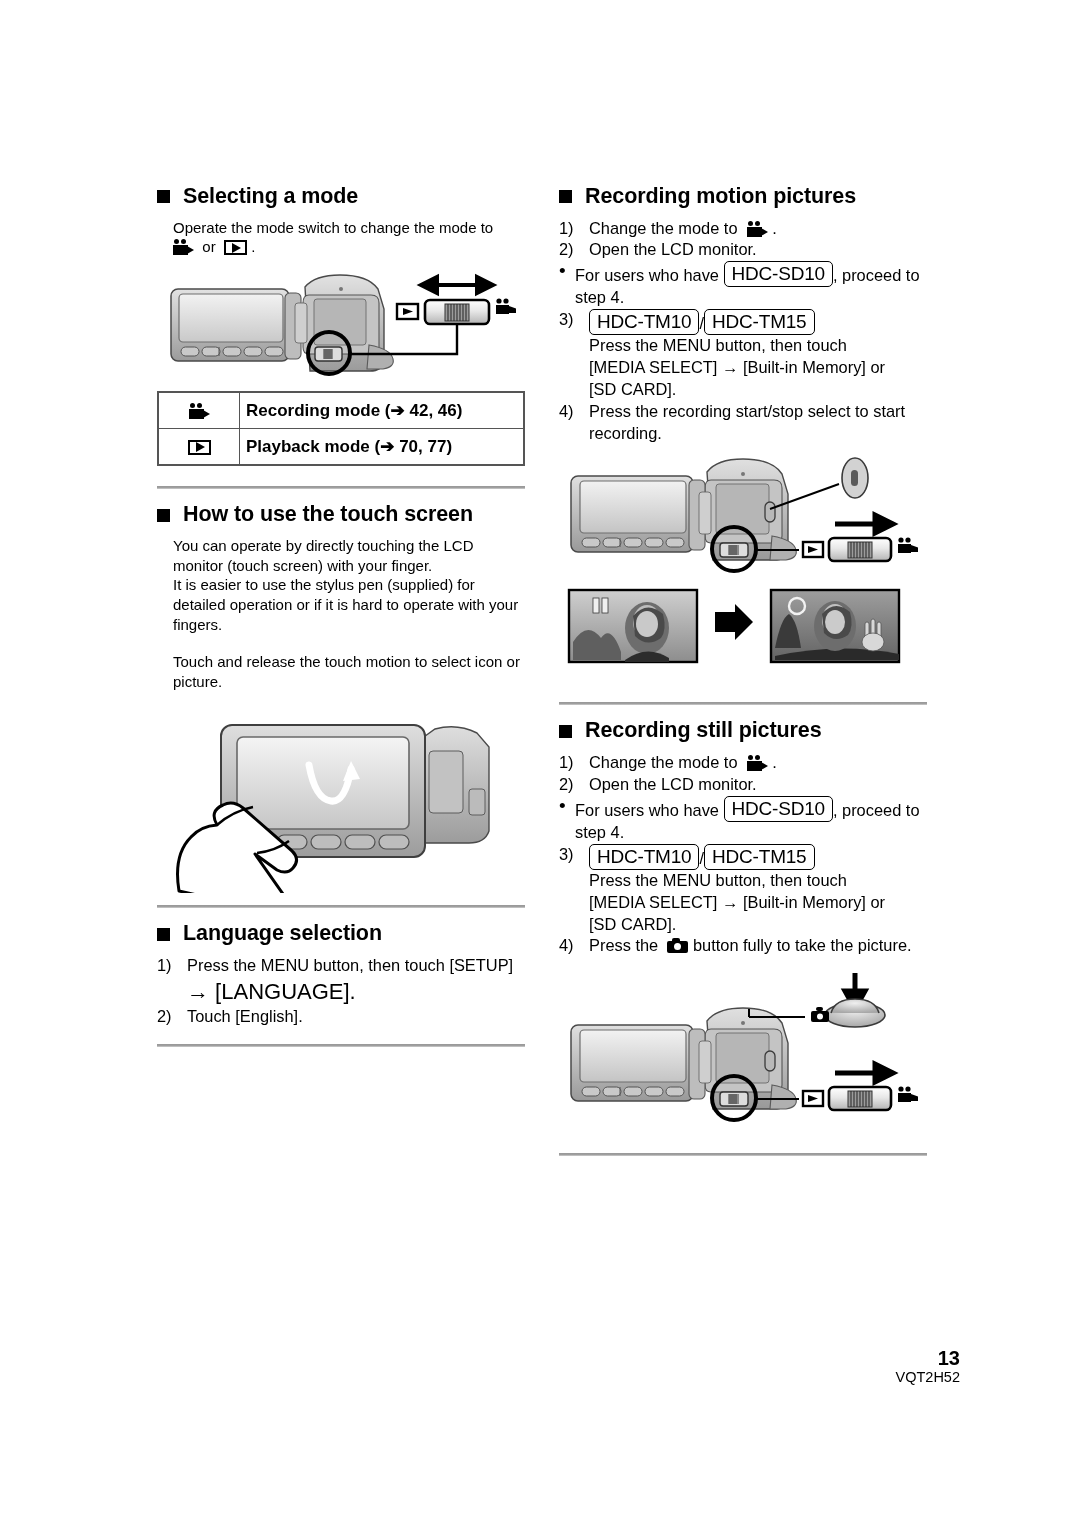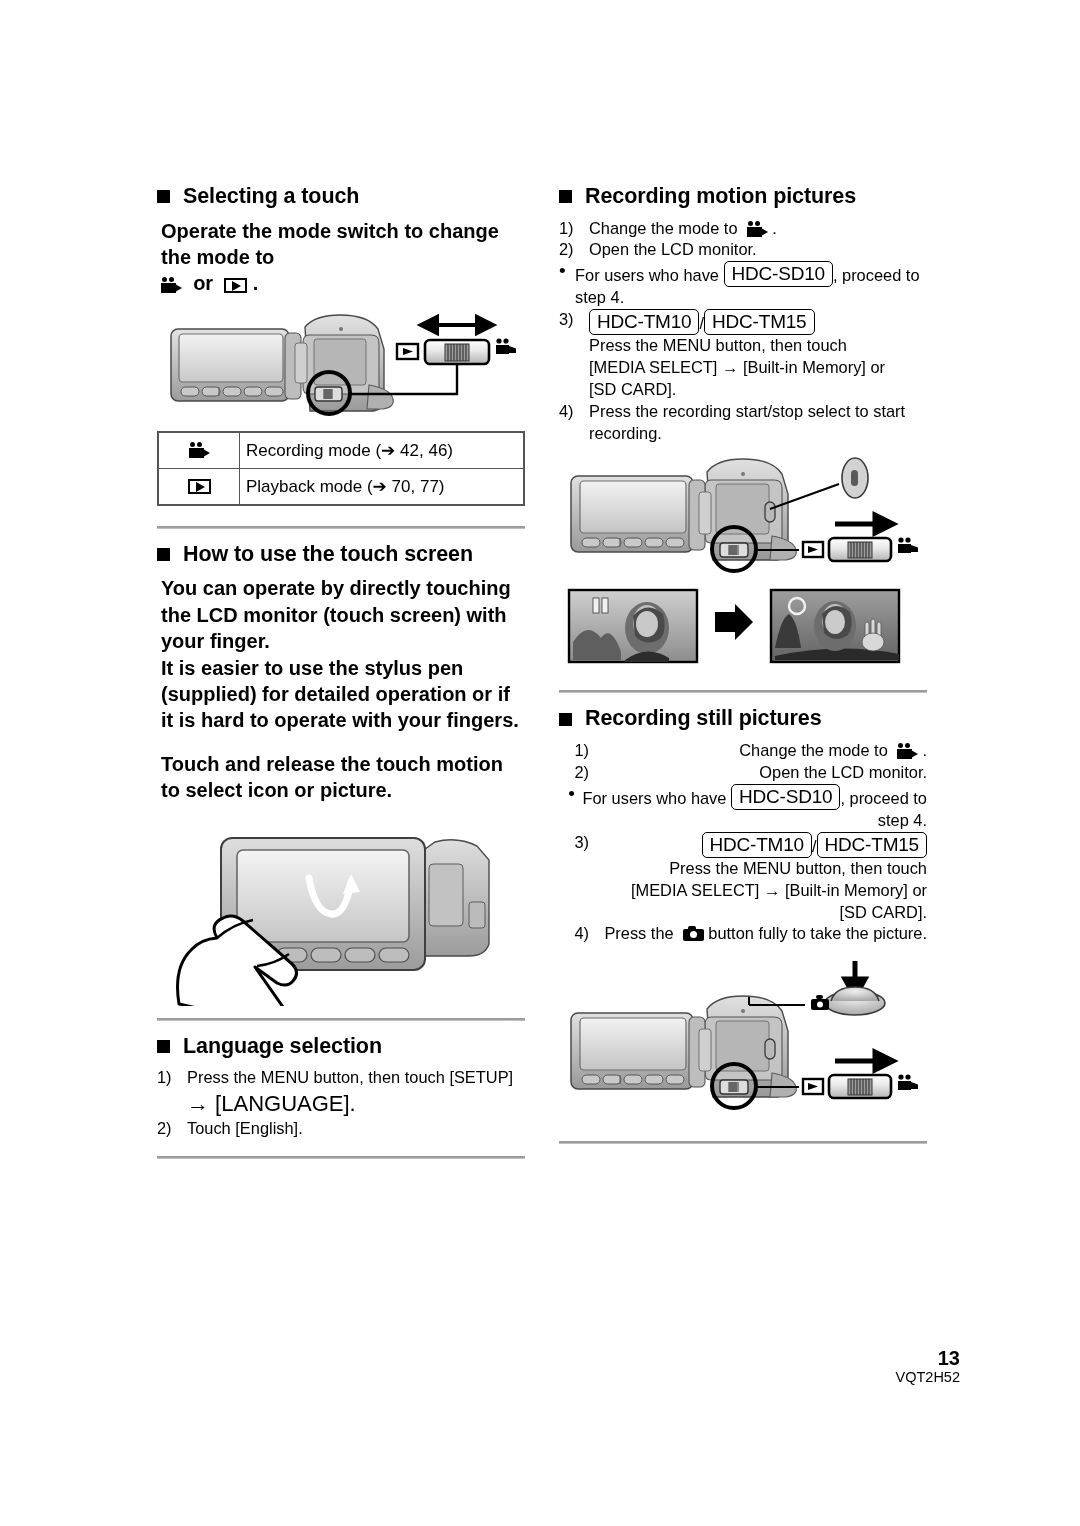--- a/index.html
+++ b/index.html
@@ -49,24 +49,23 @@
     width: 13px; height: 13px;
     background: #000;
     display: inline-block;
     margin-right: 13px;
     flex: none;
   }
   .heading span.htext { white-space: nowrap; }
 
   
   .para {
-    font-size: 20px;
+    font-size: 15px;
     line-height: 1.32;
-    margin: 0 0 0 4px;
-    font-weight: bold;
+    margin: 0 0 0 16px;
   }
   .para.gap { margin-top: 17px; }
 
   .steps { margin: 0; }
   .step {
     display: flex;
     font-size: 16.4px;
     line-height: 1.33;
     align-items: flex-start;
   }
@@ -182,21 +181,21 @@
   .mode-table {
     border: 2px solid #555;
     border-collapse: collapse;
     width: 100%;
     margin-top: 6px;
   }
   .mode-table td {
     border: 1.6px solid #555;
     padding: 7px 6px;
     font-size: 17px;
-    font-weight: normal;
+    font-weight: bold;
   }
   .mode-table td.ic-cell {
     width: 68px;
     text-align: center;
   }
 
   
   svg { display: block; }
 
   .fig { width: 100%; }
@@ -223,21 +222,21 @@
 </head>
 <body>
 
 <div class="page">
 
   <div class="col col-left">
 
     <div>
       <div class="heading">
         <span class="bullet-sq"></span>
-        <span class="htext">Selecting a touch</span>
+        <span class="htext">Selecting a mode</span>
       </div>
 
       <div class="para">
         <span>Operate the mode switch to change the mode to</span><br>
         <span class="ic ic-cam">
           <span class="r1"></span><span class="r2"></span><span class="body"></span><span class="lens"></span>
         </span>
         &nbsp;<span>or</span>&nbsp;
         <span class="ic ic-play"></span>
         <span>.</span>
@@ -592,21 +591,21 @@
               <rect x="318" y="40" width="4" height="16" rx="2"></rect>
               <ellipse cx="314" cy="60" rx="11" ry="9"></ellipse>
             </g>
 
             <circle cx="238" cy="24" r="8" fill="none" stroke="#f2f2f2" stroke-width="2.4"></circle>
           </g>
         </svg>
       </div>
     </div>
 
-    <div style="margin-top:8px;text-align:right;">
+    <div style="margin-top:20px;">
       <div class="sec-rule"></div>
       <div class="heading">
         <span class="bullet-sq"></span>
         <span class="htext">Recording still pictures</span>
       </div>
 
       <div class="steps">
         <div class="step">
           <span class="num">1)</span>
           <span class="txt">

